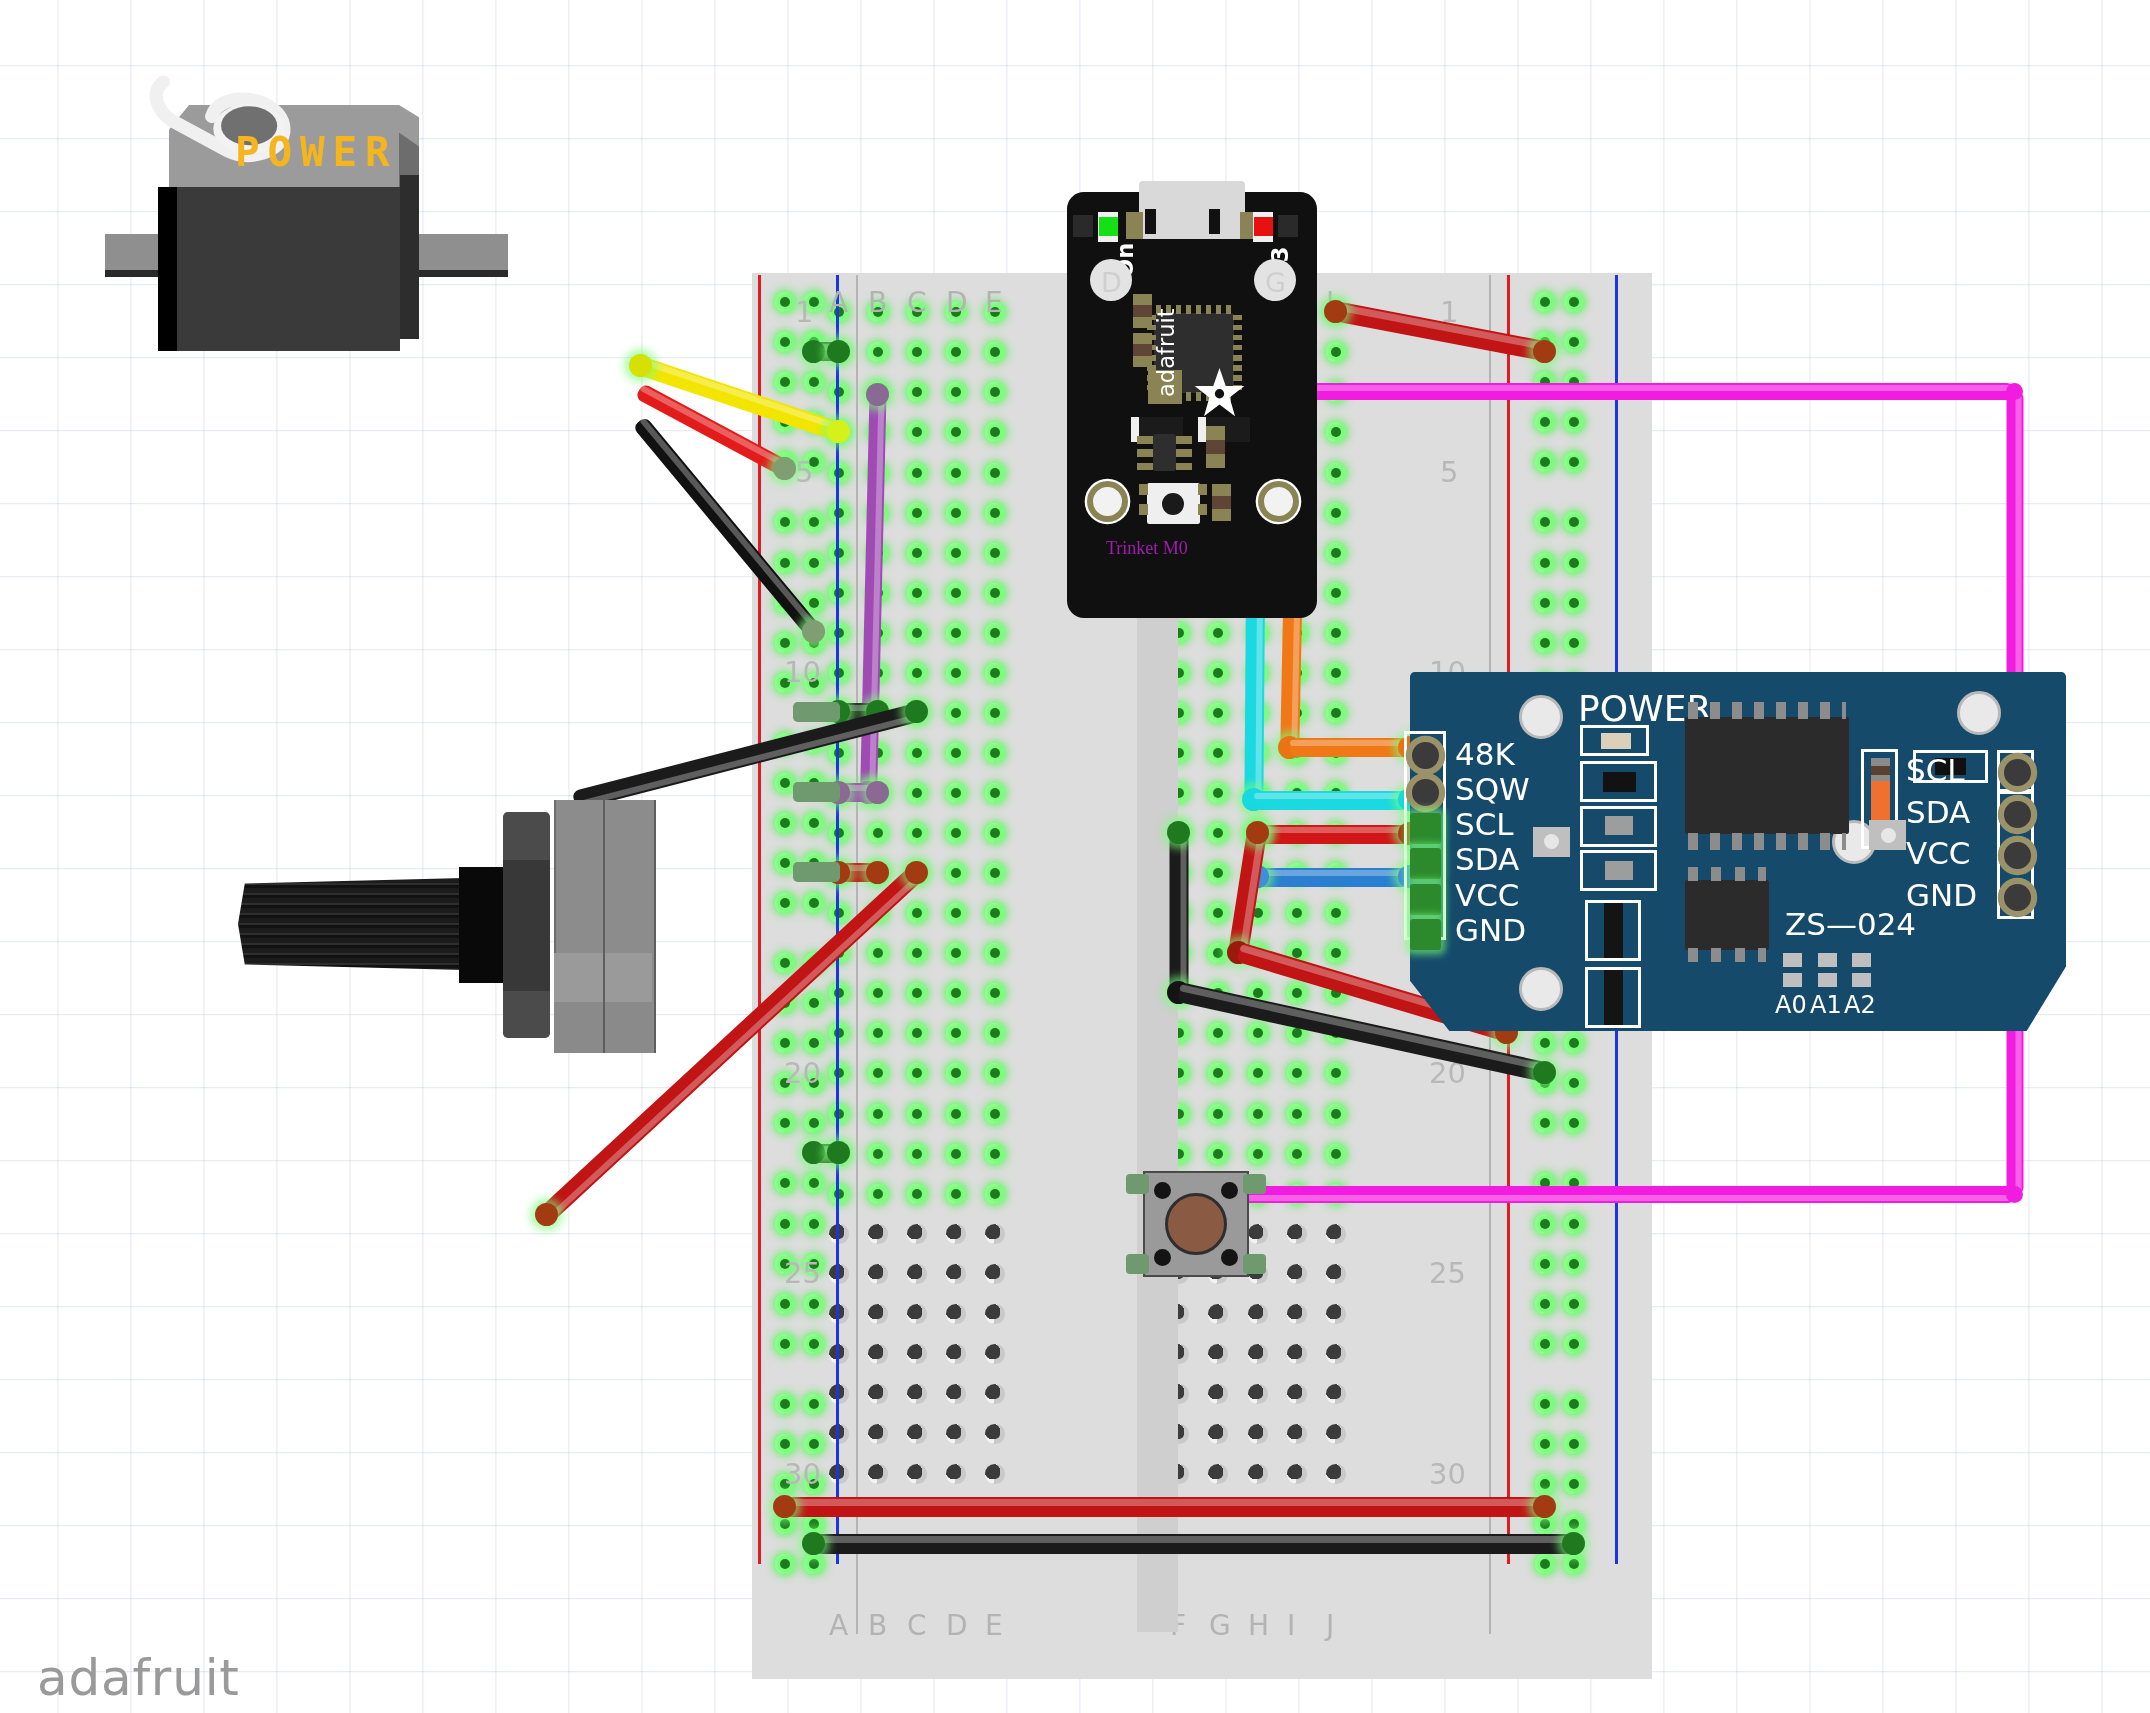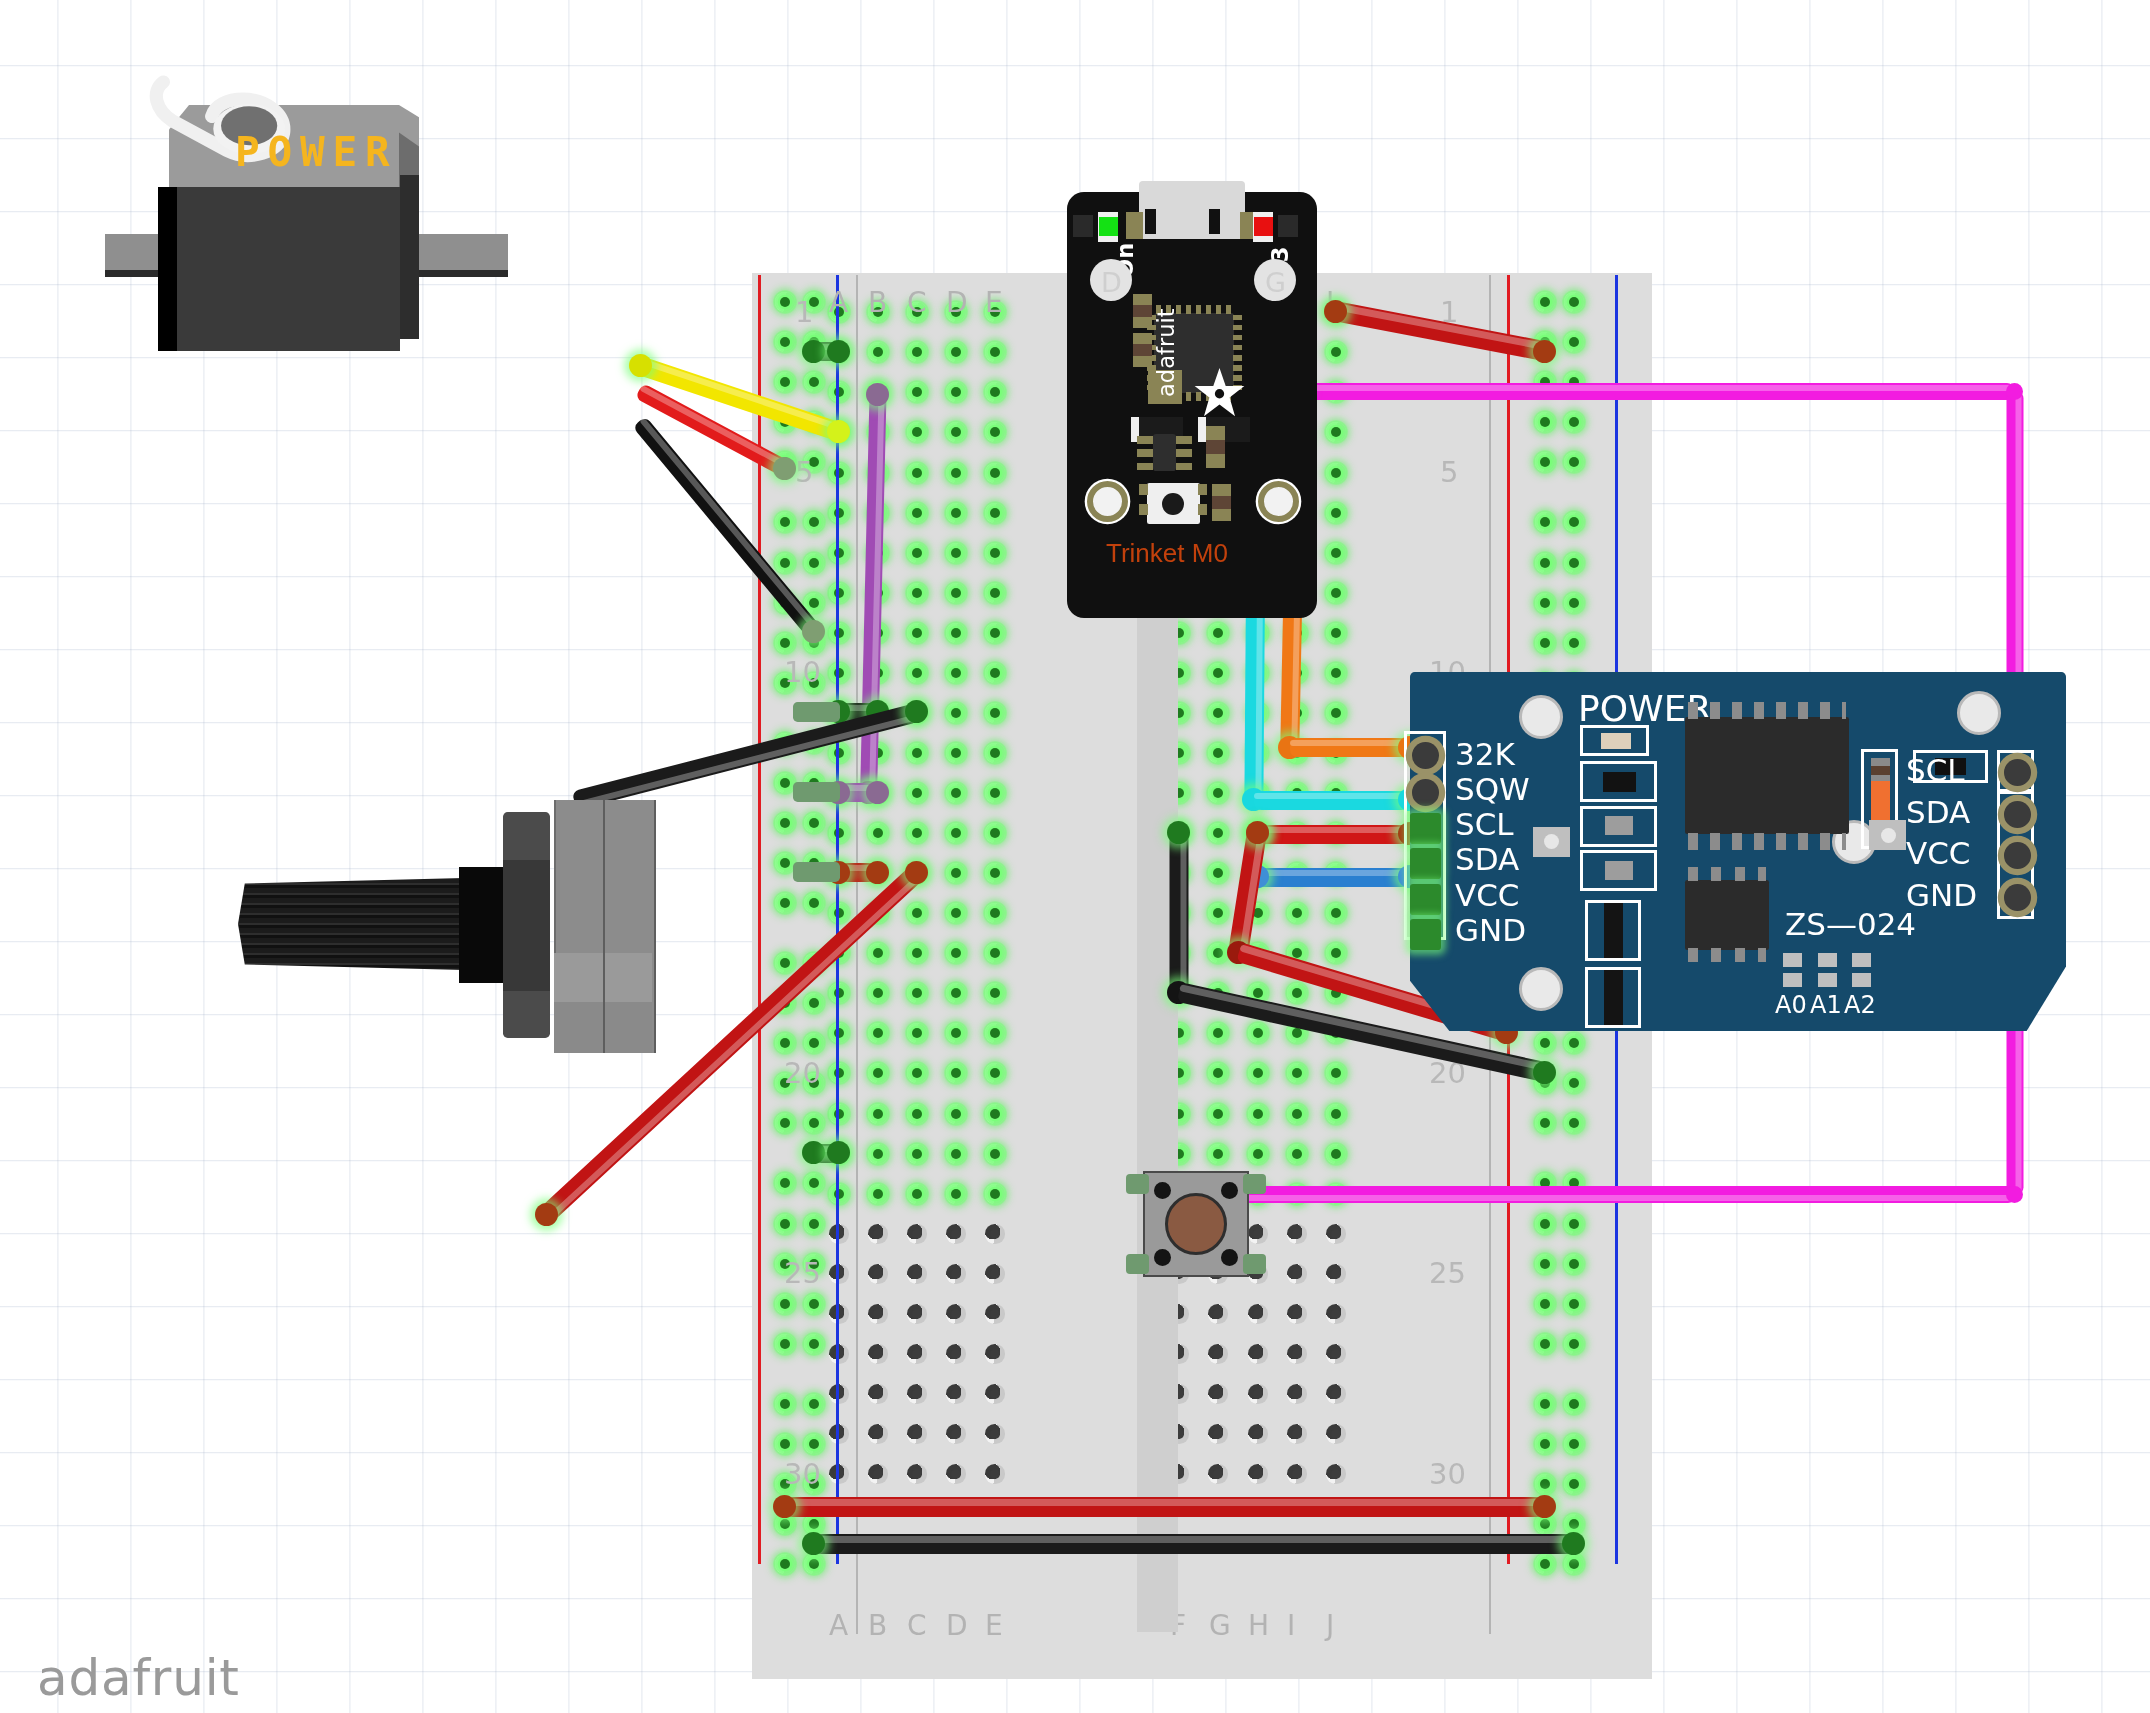--- a/index.html
+++ b/index.html
@@ -70,21 +70,21 @@
   #trinket .bigpad{position:absolute;width:42px;height:42px;border-radius:50%;background:#e3e3e3;}
   #trinket .mounthole{position:absolute;width:41px;height:41px;border-radius:50%;
       background:#f2f2f2;border:6.2px solid #8a8455;box-sizing:border-box;box-shadow:0 0 0 2.3px #ffffff;}
   #trinket .chip{position:absolute;background:#2e2e2e;border-radius:3.1px;}
   #trinket .smd{position:absolute;background:#8a8455;}
   #trinket .smd b{position:absolute;left:0;top:33%;width:100%;height:34%;background:#5e4536;display:block;}
   #trinket .diode{position:absolute;background:#1b1b1b;}
   #trinket .diode u{position:absolute;left:0;top:0;width:16%;height:100%;background:#efefef;}
   #usbport{position:absolute;background:#d9d9d9;border-radius:3.9px;}
   .led{position:absolute;width:20px;height:20px;}
-  .boardname{position:absolute;color:#c2410c;font-size:26px;font-family:Liberation Sans, sans-serif;}
+  .boardname{position:absolute;color:#a21caf;font-size:18px;font-family:Liberation Serif, serif;}
 
   
   #rtc{position:absolute;left:1410px;top:672px;width:656px;height:359px;}
   #rtc .pcb{position:absolute;left:0;top:0;width:656px;height:359px;background:#154a6b;
             border-radius:4.7px;
             clip-path:polygon(0 0,100% 0,100% 82%,94% 100%,6% 100%,0 86%);}
   #rtc .lbl{position:absolute;color:#ffffff;font-size:31px;font-family:"DejaVu Sans",sans-serif;white-space:nowrap;}
   #rtc .lbl.sm{font-size:24px;}
   #rtc .thpad{position:absolute;width:26.6px;height:26.6px;border-radius:50%;background:#3b3b3b;
               box-shadow:0 0 0 6.2px #9a9268;}
@@ -1683,21 +1683,21 @@
   <div class="pcb"></div>
 
   <div class="outl" style="left:-6.2px;top:59px;width:42px;height:209px;"></div>
   <div class="thpad" style="left:2.3px;top:70px;"></div>
   <div class="thpad" style="left:2.3px;top:107px;"></div>
   <div class="litpad" style="left:0px;top:141px;"></div>
   <div class="litpad" style="left:0px;top:176px;"></div>
   <div class="litpad" style="left:0px;top:212px;"></div>
   <div class="litpad" style="left:0px;top:247px;"></div>
 
-  <div class="lbl" style="left:45px;top:64px;">32K</div>
+  <div class="lbl" style="left:45px;top:64px;">48K</div>
   <div class="lbl" style="left:45px;top:99px;">SQW</div>
   <div class="lbl" style="left:45px;top:134px;">SCL</div>
   <div class="lbl" style="left:45px;top:169px;">SDA</div>
   <div class="lbl" style="left:45px;top:205px;">VCC</div>
   <div class="lbl" style="left:45px;top:240px;">GND</div>
 
   <div class="mount" style="left:109px;top:23.4px;"></div>
   <div class="mount" style="left:109px;top:295px;"></div>
   <div class="mount" style="left:547px;top:19px;"></div>
   <div class="mount" style="left:422px;top:148px;"></div>

